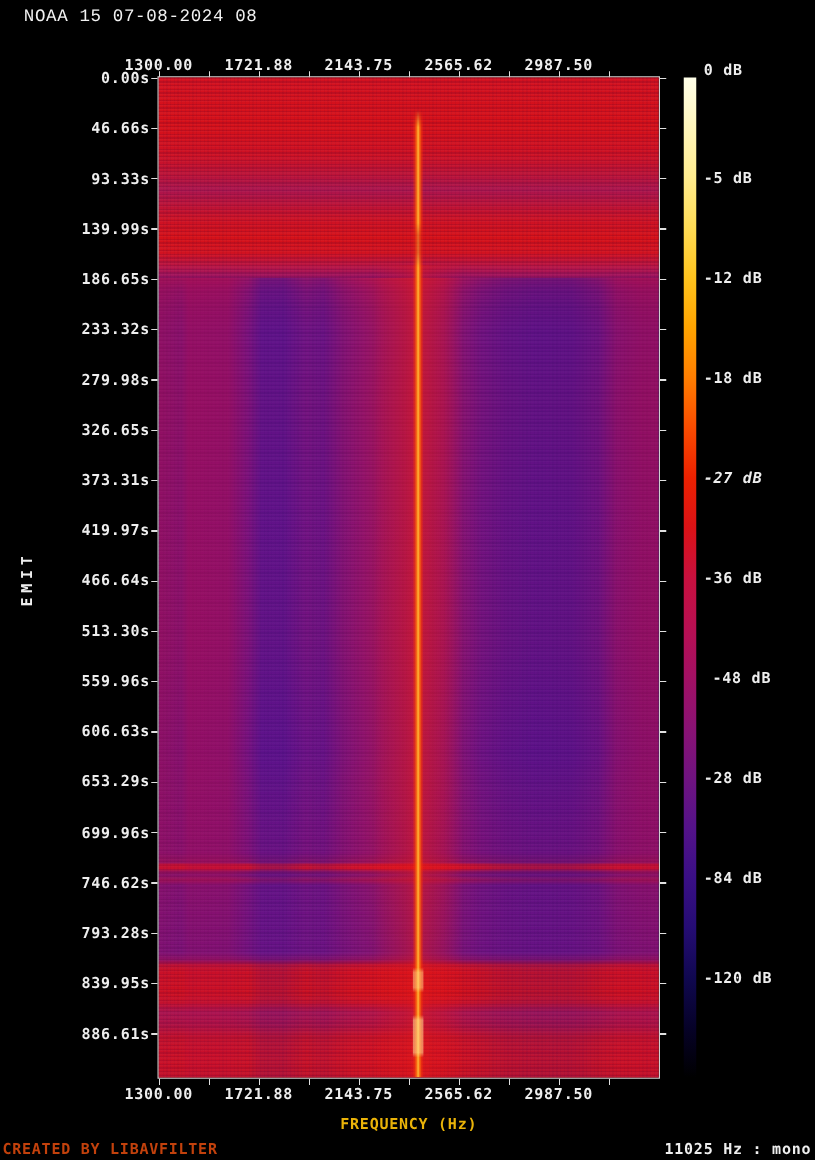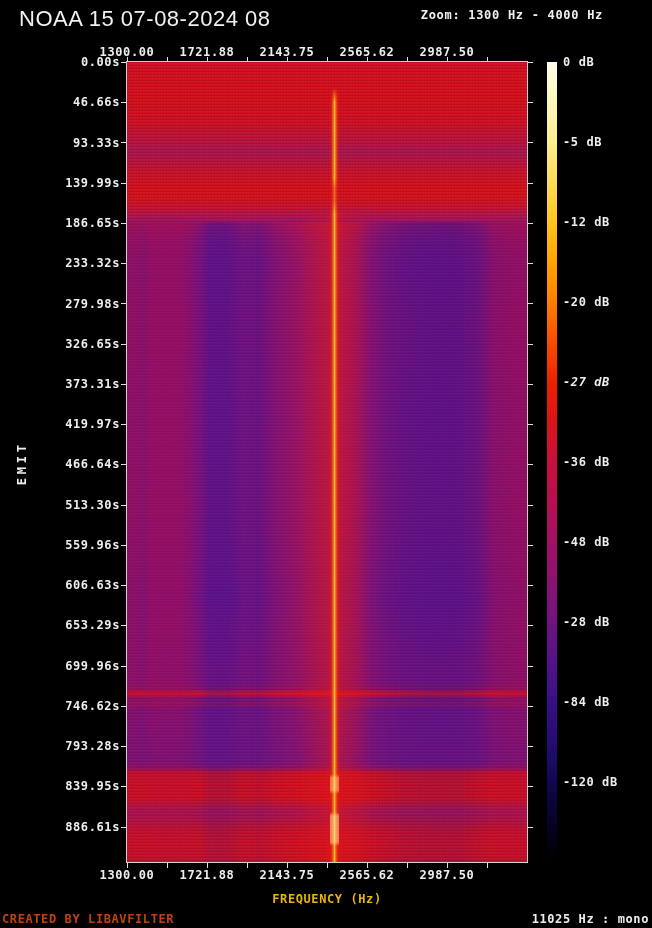--- a/index.html
+++ b/index.html
@@ -3,22 +3,22 @@
 <meta charset="utf-8">
 <style>
   * { margin:0; padding:0; box-sizing:border-box; }
   html,body { background:#000; }
   .screen {
     position:relative; width:652px; height:928px; background:#000; overflow:hidden;
     font-family:"DejaVu Sans Mono", monospace;
   }
   .title {
     position:absolute; left:19px; top:6px;
-    font-family:Liberation Sans, sans-serif;
-    font-size:22px; font-weight:400; color:#f1f1f1; letter-spacing:0.5px;
+    font-family:Liberation Mono, monospace;
+    font-size:14px; font-weight:400; color:#f1f1f1; letter-spacing:0.5px;
   }
   .zoomlab {
     position:absolute; right:49px; top:8px;
     font:700 12px "DejaVu Sans Mono", monospace; letter-spacing:0.7px; color:#efefef;
   }
   .mlabel { position:absolute; font:700 12px "DejaVu Sans Mono", monospace; letter-spacing:0.6px; color:#eeeeee; white-space:nowrap; }
   .xtick { transform:translate(-50%,0); }
   .ytick { transform:translate(0,-50%); text-align:right; width:118px; left:2px; }
   .dbtick { transform:translate(0,-50%); left:563px; }
   .plot-border { position:absolute; left:126px; top:61px; width:402px; height:802px; border:1px solid #cfcfcf; }
@@ -91,21 +91,20 @@
     font:700 12px "DejaVu Sans Mono", monospace; letter-spacing:0.6px; color:#eab308; }
   .footer-left { position:absolute; left:2px; top:912px; font:700 12px "DejaVu Sans Mono", monospace; letter-spacing:0.6px; color:#c2410c; }
   .footer-right { position:absolute; right:3px; top:912px; font:700 12px "DejaVu Sans Mono", monospace; letter-spacing:0.6px; color:#eee; }
 </style>
 </head>
 <body>
 
 <div class="screen">
 
   <div class="title">NOAA 15 07-08-2024 08</div>
-  <div class="zoomlab">Zoom: 1300 Hz - 4000 Hz</div>
 
   <div class="mlabel xtick" style="left:127px; top:45px;">1300.00</div>
   <div class="mlabel xtick" style="left:207px; top:45px;">1721.88</div>
   <div class="mlabel xtick" style="left:287px; top:45px;">2143.75</div>
   <div class="mlabel xtick" style="left:367px; top:45px;">2565.62</div>
   <div class="mlabel xtick" style="left:447px; top:45px;">2987.50</div>
 
   <div class="ticks-h" style="top:57px;"></div>
   <div class="ticks-h" style="top:863px;"></div>
   <div class="ticks-v" style="left:121px;"></div>
@@ -140,27 +139,27 @@
   <div class="mlabel ytick" style="top:826.7px;">886.61s</div>
 
   <div class="ylab">
     <span>T</span>
     <span>I</span>
     <span>M</span>
     <span>E</span>
   </div>
 
   <div class="colorbar"></div>
-  <div class="mlabel dbtick" style="top:62px;">0 dB</div>
+  <div class="mlabel dbtick" style="top:56px;">0 dB</div>
   <div class="mlabel dbtick" style="top:142px;">-5 dB</div>
   <div class="mlabel dbtick" style="top:222px;">-12 dB</div>
-  <div class="mlabel dbtick" style="top:302px;">-20 dB</div>
+  <div class="mlabel dbtick" style="top:302px;">-18 dB</div>
   <div class="mlabel dbtick" style="top:382px;font-style:italic;">-27 dB</div>
   <div class="mlabel dbtick" style="top:462px;">-36 dB</div>
-  <div class="mlabel dbtick" style="top:542px;">-48 dB</div>
+  <div class="mlabel dbtick" style="top:542px;margin-left:7px;">-48 dB</div>
   <div class="mlabel dbtick" style="top:622px;">-28 dB</div>
   <div class="mlabel dbtick" style="top:702px;">-84 dB</div>
   <div class="mlabel dbtick" style="top:782px;">-120 dB</div>
 
   <div class="mlabel xtick" style="left:127px; top:868px;">1300.00</div>
   <div class="mlabel xtick" style="left:207px; top:868px;">1721.88</div>
   <div class="mlabel xtick" style="left:287px; top:868px;">2143.75</div>
   <div class="mlabel xtick" style="left:367px; top:868px;">2565.62</div>
   <div class="mlabel xtick" style="left:447px; top:868px;">2987.50</div>
 

